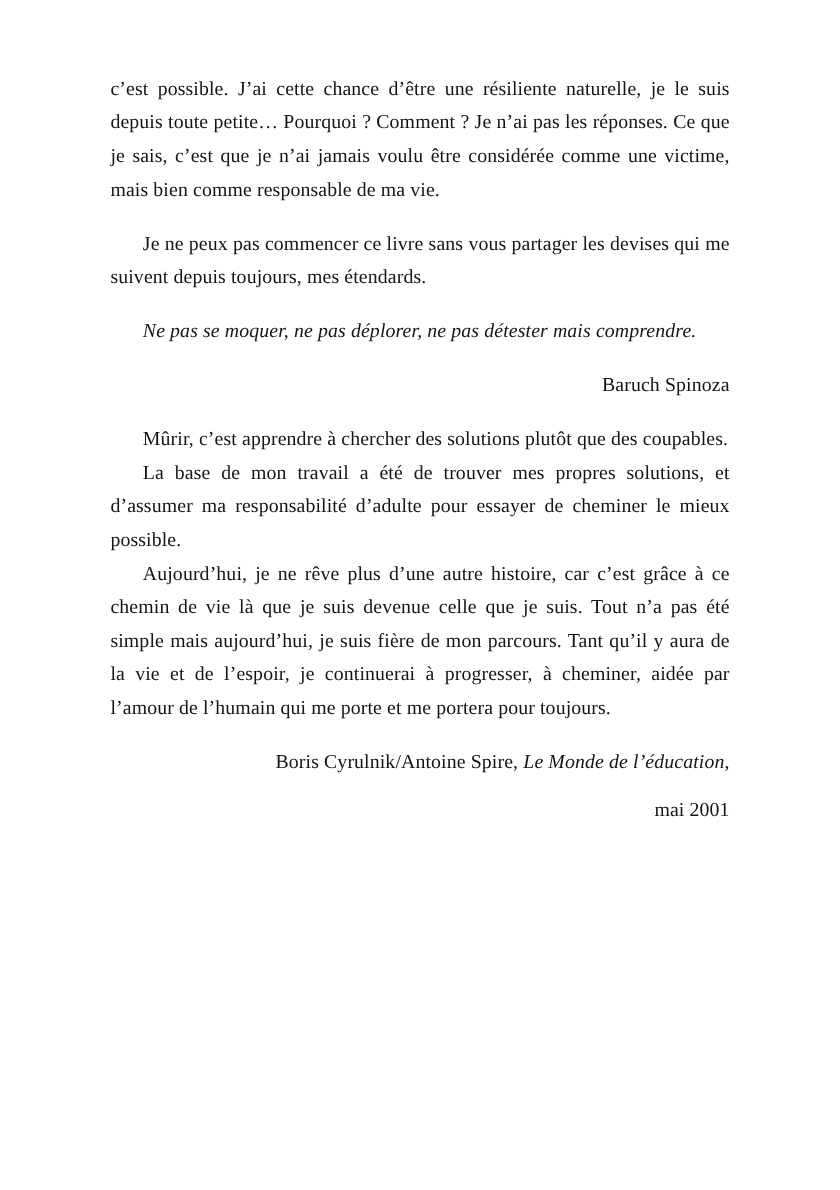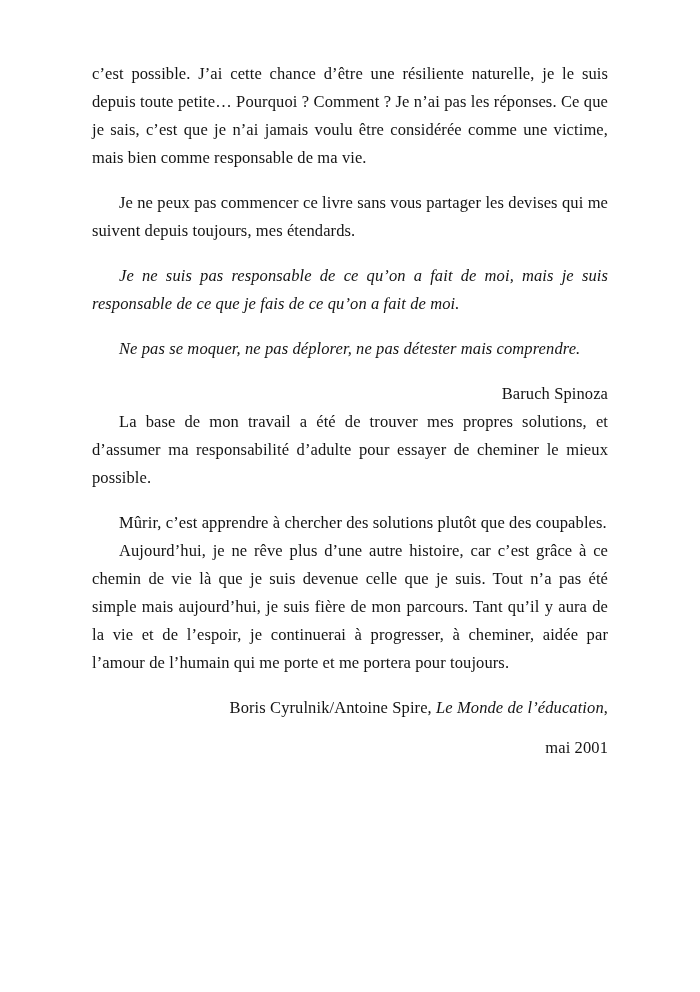--- a/index.html
+++ b/index.html
@@ -36,30 +36,29 @@
 </style>
 </head>
 <body>
 
 <div class="page">
 
   <p class="para">c’est possible. J’ai cette chance d’être une résiliente naturelle, je le suis depuis toute petite… Pourquoi ? Comment ? Je n’ai pas les réponses. Ce que je sais, c’est que je n’ai jamais voulu être considérée comme une victime, mais bien comme responsable de ma vie.</p>
 
   <p class="para indent sp">Je ne peux pas commencer ce livre sans vous partager les devises qui me suivent depuis toujours, mes étendards.</p>
 
-  <p class="quote sp">Je ne suis pas responsable de ce qu’on a fait de moi, mais je suis responsable de ce que je fais de ce qu’on a fait de moi.</p>
 
 
   <p class="quote sp">Ne pas se moquer, ne pas déplorer, ne pas détester mais comprendre.</p>
 
   <p class="attr sp">Baruch Spinoza</p>
 
+  <p class="para indent sp">Mûrir, c’est apprendre à chercher des solutions plutôt que des coupables.</p>
+
   <p class="para indent">La base de mon travail a été de trouver mes propres solutions, et d’assumer ma responsabilité d’adulte pour essayer de cheminer le mieux possible.</p>
-
-  <p class="para indent sp">Mûrir, c’est apprendre à chercher des solutions plutôt que des coupables.</p>
 
   <p class="para indent">Aujourd’hui, je ne rêve plus d’une autre histoire, car c’est grâce à ce chemin de vie là que je suis devenue celle que je suis. Tout n’a pas été simple mais aujourd’hui, je suis fière de mon parcours. Tant qu’il y aura de la vie et de l’espoir, je continuerai à progresser, à cheminer, aidée par l’amour de l’humain qui me porte et me portera pour toujours.</p>
 
 
   <p class="attr sp"><span>Boris Cyrulnik/Antoine Spire, </span><span class="italic">Le Monde de l’éducation</span><span>,</span></p>
 
   <p class="attr">mai 2001</p>
 
 </div>
 

